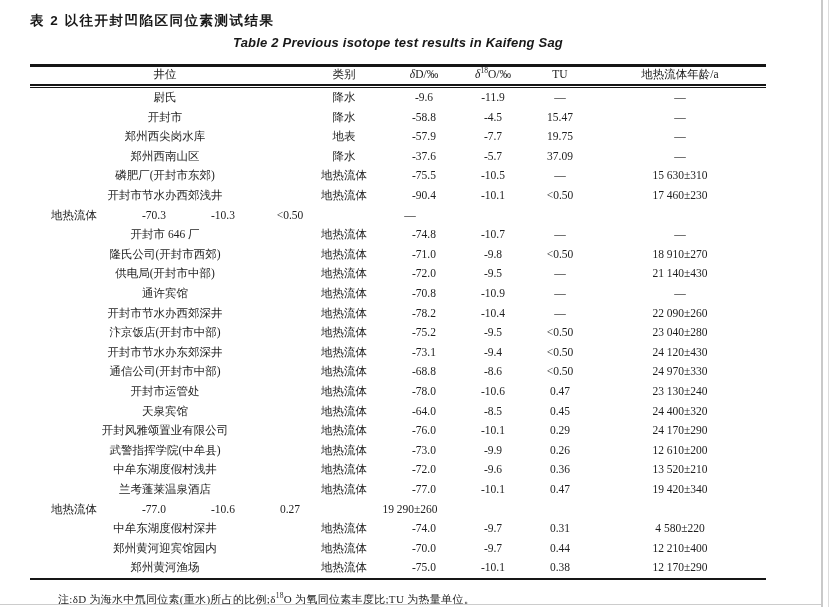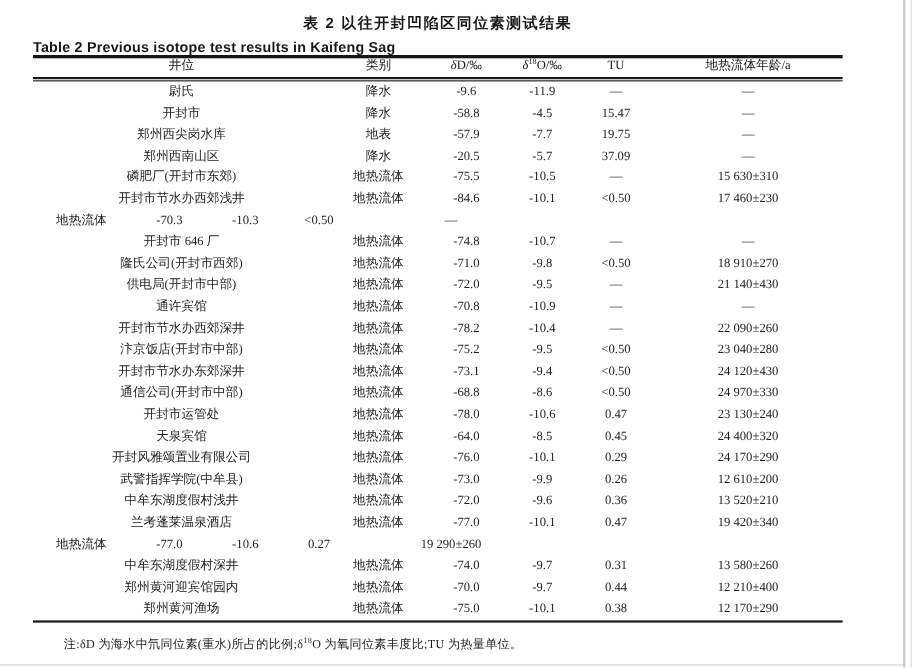--- a/index.html
+++ b/index.html
@@ -3,30 +3,30 @@
 <meta charset="utf-8">
 <style>
   html,body{margin:0;padding:0;}
   body{
     width:831px;height:607px;position:relative;overflow:hidden;
     background:#ffffff;color:#1d1d1d;
     font-family:"Liberation Serif","DejaVu Serif",serif;
   }
   .content{position:absolute;left:30px;top:0;width:736px;}
   .title-zh{
-    margin-top:12px;text-align:center;
+    margin-top:12px;
     font-family:"Liberation Sans","DejaVu Sans",sans-serif;
     font-weight:bold;font-size:13.5px;letter-spacing:1.5px;color:#181818;
   }
   .title-en{
-    margin-top:5px;
+    margin-top:5px;text-align:center;
     font-family:"Liberation Sans","DejaVu Sans",sans-serif;
-    font-weight:bold;font-size:13px;color:#181818;letter-spacing:0.2px;
-  }
-  .tablewrap{margin-top:0;}
+    font-weight:bold;font-size:13px;color:#181818;letter-spacing:0.2px;font-style:italic;
+  }
+  .tablewrap{margin-top:14px;}
   .rule-thick{height:2.5px;background:#161616;}
   .rule-double{height:1.5px;border-top:2px solid #161616;border-bottom:1px solid #161616;background:#ffffff;}
   .row{display:flex;align-items:center;}
   .head-row{height:17px;}
   .body-row{height:19.6px;}
   .cell{text-align:center;font-size:11.5px;line-height:1;white-space:nowrap;overflow:visible;}
   .head-row .cell{font-size:11.5px;color:#181818;}
   .c1{width:270px;}
   .c2{width:88px;}
   .c3{width:72px;}
@@ -86,37 +86,37 @@
     <div class="cell c1">郑州西尖岗水库</div>
     <div class="cell c2">地表</div>
     <div class="cell c3">-57.9</div>
     <div class="cell c4">-7.7</div>
     <div class="cell c5">19.75</div>
     <div class="cell c6">—</div>
   </div>
         <div class="row body-row">
     <div class="cell c1">郑州西南山区</div>
     <div class="cell c2">降水</div>
-    <div class="cell c3">-20.5</div>
+    <div class="cell c3">-37.6</div>
     <div class="cell c4">-5.7</div>
     <div class="cell c5">37.09</div>
     <div class="cell c6">—</div>
   </div>
         <div class="row body-row">
     <div class="cell c1">磷肥厂(开封市东郊)</div>
     <div class="cell c2">地热流体</div>
     <div class="cell c3">-75.5</div>
     <div class="cell c4">-10.5</div>
     <div class="cell c5">—</div>
     <div class="cell c6">15 630±310</div>
   </div>
         <div class="row body-row">
     <div class="cell c1">开封市节水办西郊浅井</div>
     <div class="cell c2">地热流体</div>
-    <div class="cell c3">-84.6</div>
+    <div class="cell c3">-90.4</div>
     <div class="cell c4">-10.1</div>
     <div class="cell c5">&lt;0.50</div>
     <div class="cell c6">17 460±230</div>
   </div>
         <div class="row body-row">
     <div class="cell c2">地热流体</div>
     <div class="cell c3">-70.3</div>
     <div class="cell c4">-10.3</div>
     <div class="cell c5">&lt;0.50</div>
     <div class="cell c6">—</div>
@@ -239,21 +239,21 @@
     <div class="cell c4">-10.6</div>
     <div class="cell c5">0.27</div>
     <div class="cell c6">19 290±260</div>
   </div>
         <div class="row body-row">
     <div class="cell c1">中牟东湖度假村深井</div>
     <div class="cell c2">地热流体</div>
     <div class="cell c3">-74.0</div>
     <div class="cell c4">-9.7</div>
     <div class="cell c5">0.31</div>
-    <div class="cell c6">13 580±260</div>
+    <div class="cell c6">4 580±220</div>
   </div>
         <div class="row body-row">
     <div class="cell c1">郑州黄河迎宾馆园内</div>
     <div class="cell c2">地热流体</div>
     <div class="cell c3">-70.0</div>
     <div class="cell c4">-9.7</div>
     <div class="cell c5">0.44</div>
     <div class="cell c6">12 210±400</div>
   </div>
         <div class="row body-row">

